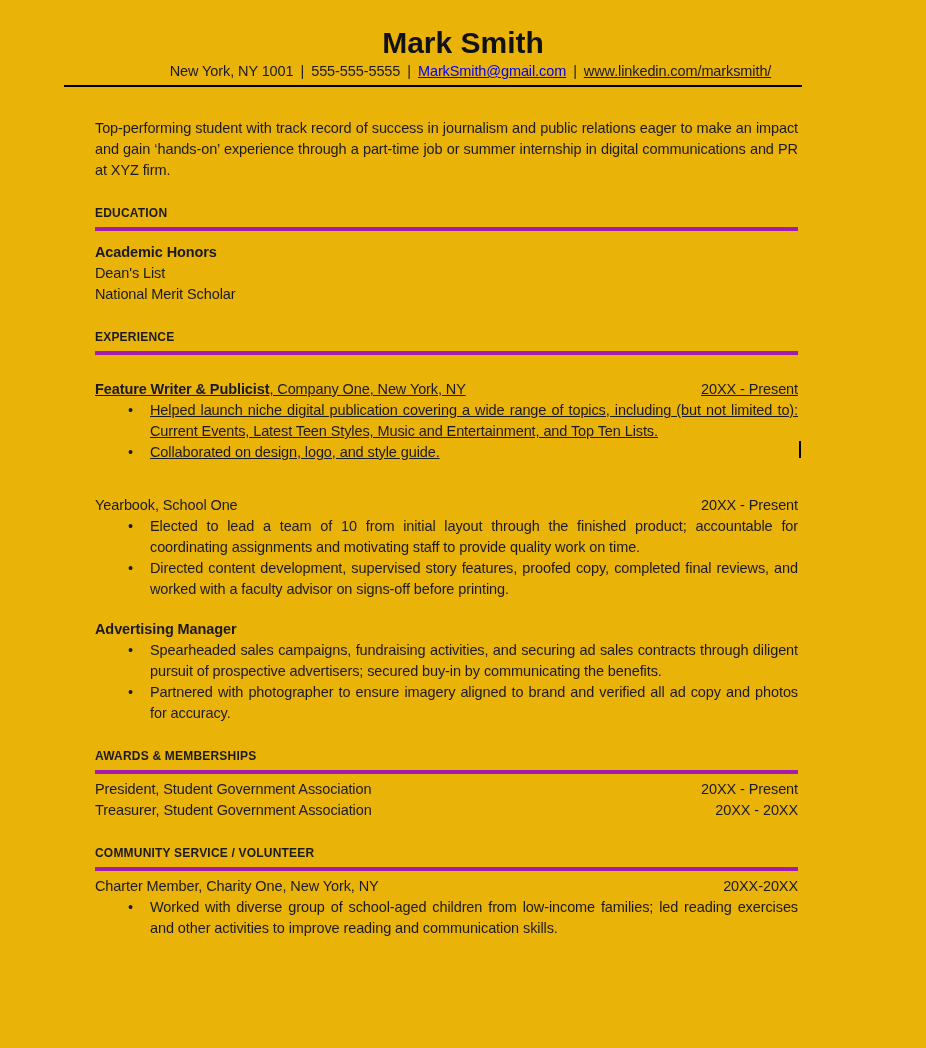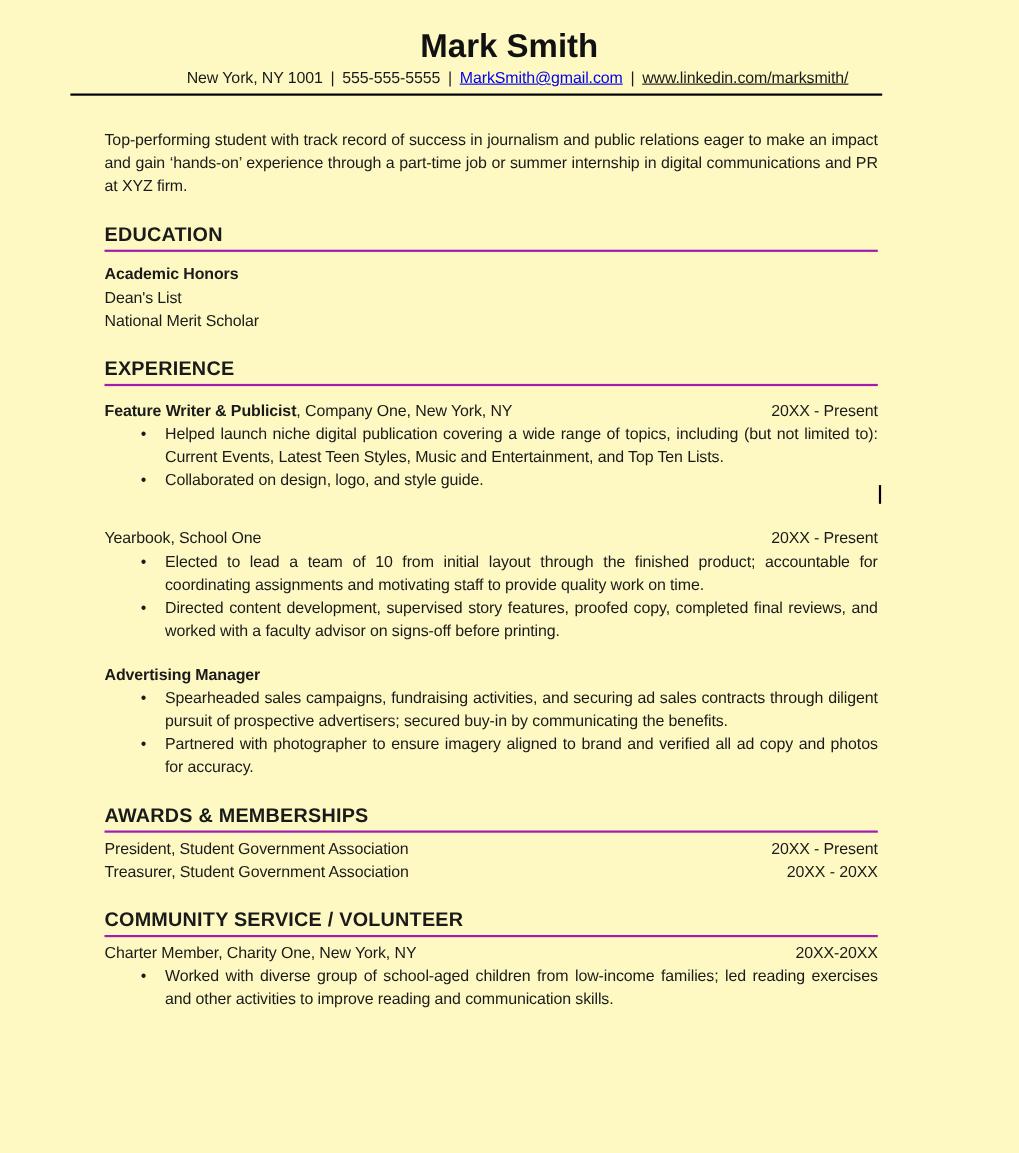--- a/index.html
+++ b/index.html
@@ -1,20 +1,20 @@
 <!DOCTYPE html>
 <html><head>
 <meta charset="utf-8">
 <style>
   html, body { margin: 0; padding: 0; background: #ffffff; }
   .page {
     position: relative;
     width: 926px;
     height: 1048px;
-    background: #fef9c3;
+    background: #eab308;
     color: #1a1a1a;
     font-family: "Liberation Sans", sans-serif;
     font-size: 14.5px;
     line-height: 21px;
     letter-spacing: -0.1px;
     overflow: hidden;
   }
   h1.name {
     margin: 26px 0 2px 0;
     text-align: center;
@@ -48,24 +48,24 @@
     margin: 4px 124px 0 64px;
   }
   .content { margin: 0 128px 0 95px; }
   .summary {
     margin: 31px 0 0 0;
     text-align: justify;
   }
   .section-title {
     margin-top: 22px;
     font-weight: bold;
-    font-size: 18px;
+    font-size: 12px;
     letter-spacing: 0.2px;
     padding-bottom: 3px;
-    border-bottom: 2px solid #a21caf;
+    border-bottom: 4px solid #a21caf;
   }
   .line { margin: 0; }
   .edu-block { margin-top: 9px; }
   .bold { font-weight: bold; }
   .gap-sm { margin-top: 11px; }
   .row {
     display: flex;
     justify-content: space-between;
     align-items: baseline;
   }
@@ -79,21 +79,21 @@
     position: relative;
     padding-left: 55px;
     text-align: justify;
   }
   ul.bullets li::before {
     content: "\2022";
     position: absolute;
     left: 33px;
     top: 0;
   }
-  .job { margin-top: 13px; }
+  .job { margin-top: 24px; text-decoration: underline; }
   .job2 { margin-top: 32px; }
   .job3 { margin-top: 19px; }
   .awards-list { margin-top: 5px; }
   .caret {
     position: absolute;
     left: 799px;
     top: 441px;
     width: 2px;
     height: 17px;
     background: #000;

